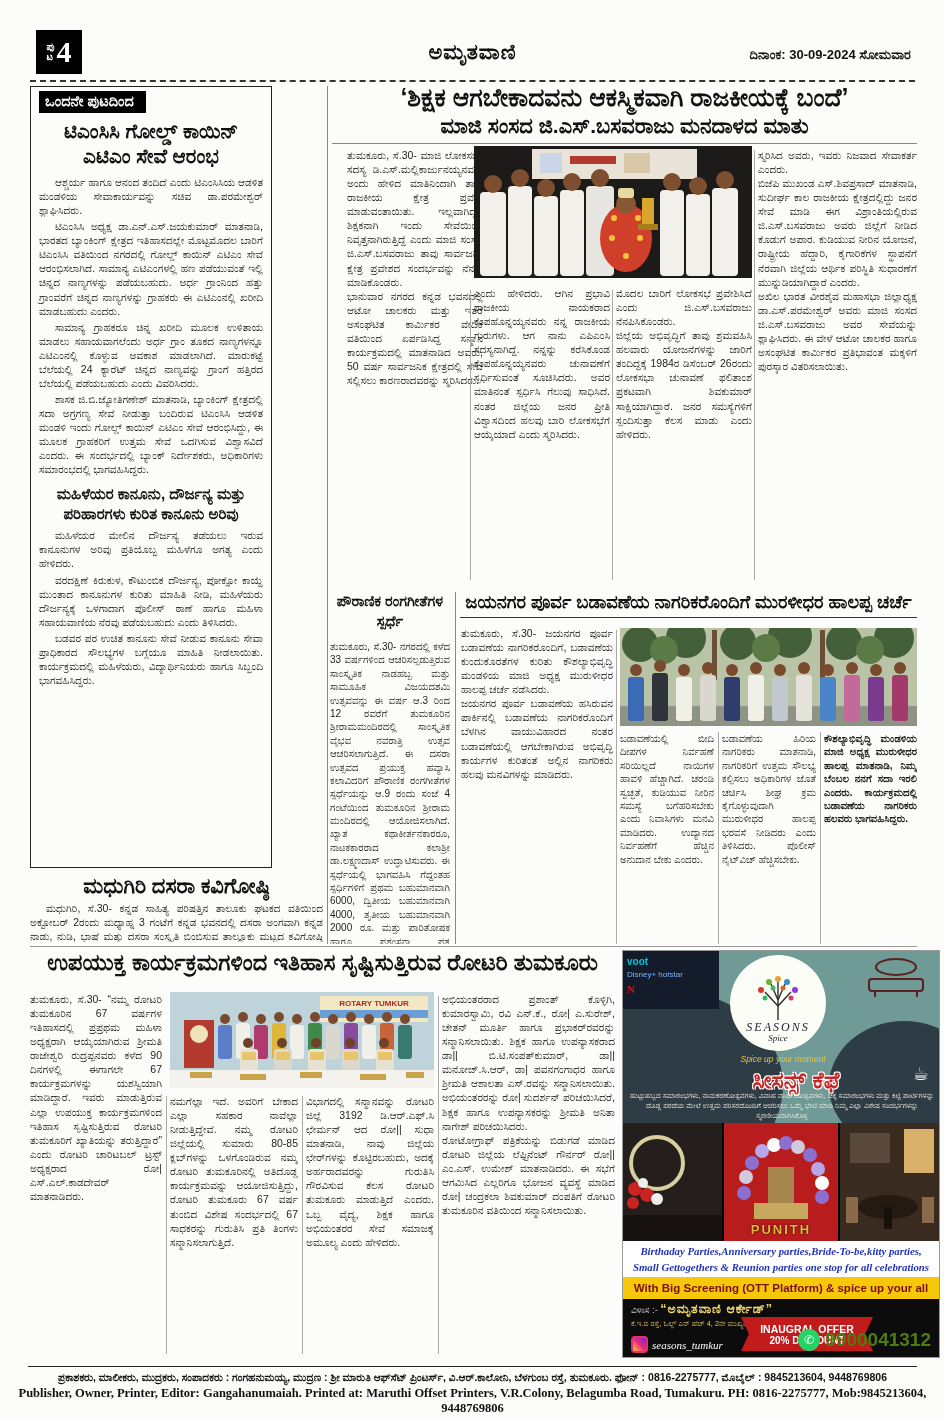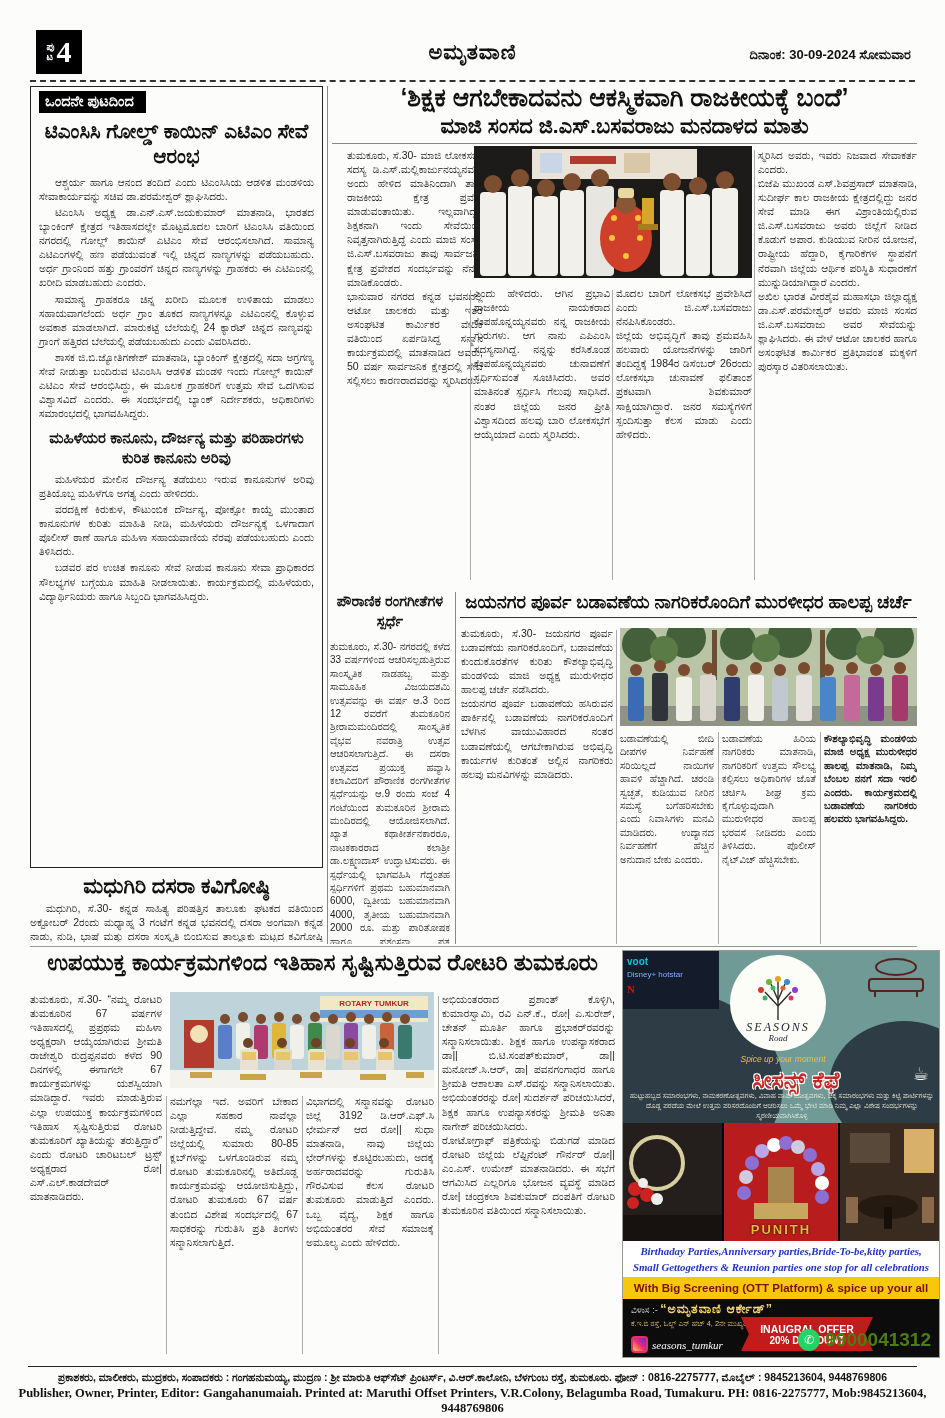--- a/index.html
+++ b/index.html
@@ -14,21 +14,21 @@
   .bodytxt{font-size:10.5px;line-height:1.34;color:#1d1d1b;}
   .para{text-indent:16px;margin:0 0 2px 0;}
   
   #pagebox{left:36px;top:30px;width:46px;height:44px;background:#000;color:#fff;display:flex;align-items:center;justify-content:center;gap:2px;}
   #pagebox .stack{font-size:10px;line-height:1.05;font-weight:bold;}
   #pagebox .num{font-size:30px;font-weight:bold;font-family:"Liberation Serif",serif;}
   #masthead{left:0;right:0;top:40px;text-align:center;font-size:21px;font-weight:bold;letter-spacing:1px;}
   #dateline{right:34px;top:47px;font-size:13px;font-weight:bold;}
   #headrule{left:30px;top:80px;width:885px;border-top:2px dashed #333;}
   
-  #leftcol{left:30px;top:86px;width:293px;height:782px;border:1.5px solid #222;box-sizing:border-box;padding:4px 8px;}
+  #leftcol{left:30px;top:86px;width:242px;height:782px;border:1.5px solid #222;box-sizing:border-box;padding:4px 8px;}
   .kicker{display:inline-block;background:#000;color:#fff;font-weight:bold;font-size:14.5px;padding:2px 12px 3px 6px;}
   .h-tmcc{font-size:20px;font-weight:bold;text-align:center;line-height:1.25;margin:6px 0 6px 0;}
   .h-mid{font-size:15px;font-weight:bold;text-align:center;line-height:1.3;margin:8px 0 5px 0;}
   #madhugiri{left:30px;top:874px;width:293px;height:68px;}
   .h-madhu{font-size:21px;font-weight:bold;text-align:center;margin:0 0 3px 0;}
   
   .h-main1{left:332px;top:84px;width:585px;text-align:center;font-size:25px;font-weight:bold;line-height:1.1;}
   .h-main2{left:332px;top:114px;width:585px;text-align:center;font-size:21px;font-weight:600;}
   .mcol{position:absolute;top:148px;height:434px;}
   
@@ -388,21 +388,21 @@
               <circle cx="27" cy="3" r="3" fill="#e8a02c"></circle>
             <circle cx="36" cy="6" r="3" fill="#3a8ad2"></circle>
               <circle cx="44" cy="14" r="3" fill="#8a3ad2"></circle>
               <circle cx="14" cy="22" r="2.5" fill="#3ab26a"></circle>
             <circle cx="40" cy="22" r="2.5" fill="#d23a6e"></circle>
               <circle cx="22" cy="12" r="2.5" fill="#46b46a"></circle>
               <circle cx="32" cy="12" r="2.5" fill="#d2662e"></circle>
           </g>
         </svg>
         <div class="brand">SEASONS</div>
-        <div class="brand2">Road</div>
+        <div class="brand2">Spice</div>
       </div>
       <div id="tagline">Spice up your moment</div>
       <div id="ad-title">ಸೀಸನ್ಸ್ ಕೆಫೆ</div>
       <div id="cup">☕</div>
       <div id="ad-desc">ಹುಟ್ಟುಹಬ್ಬದ ಸಮಾರಂಭಗಳು, ನಾಮಕರಣೋತ್ಸವಗಳು, ವಿವಾಹ ವಾರ್ಷಿಕೋತ್ಸವಗಳು, ಚಿಕ್ಕ ಸಮಾರಂಭಗಳು ಮತ್ತು ಕಿಟ್ಟಿ ಪಾರ್ಟಿಗಳನ್ನು ದೊಡ್ಡ ಪರದೆಯ ಮೇಲೆ ಉತ್ತಮ ಪರಿಸರದೊಂದಿಗೆ ಆಚರಿಸಲು ಒಮ್ಮೆ ಭೇಟಿ ಮಾಡಿ ನಿಮ್ಮ ಎಲ್ಲಾ ವಿಶೇಷ ಸಂದರ್ಭಗಳನ್ನು ಸ್ಮರಣೀಯವಾಗಿಸಿಕೊಳ್ಳಿ</div>
     </div>
 
     <div id="ad-strip">
       <div class="adphoto" style="width:100px;background:#241f1d;">
         <svg width="100" height="118" viewBox="0 0 100 118">

